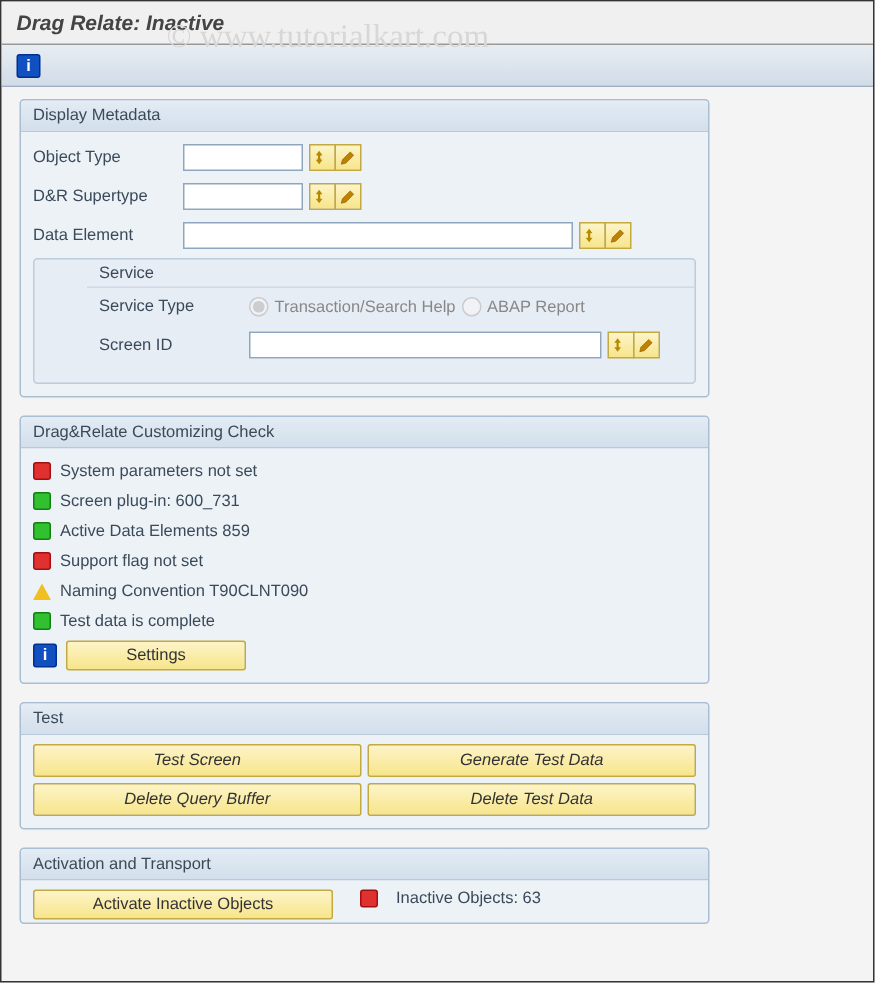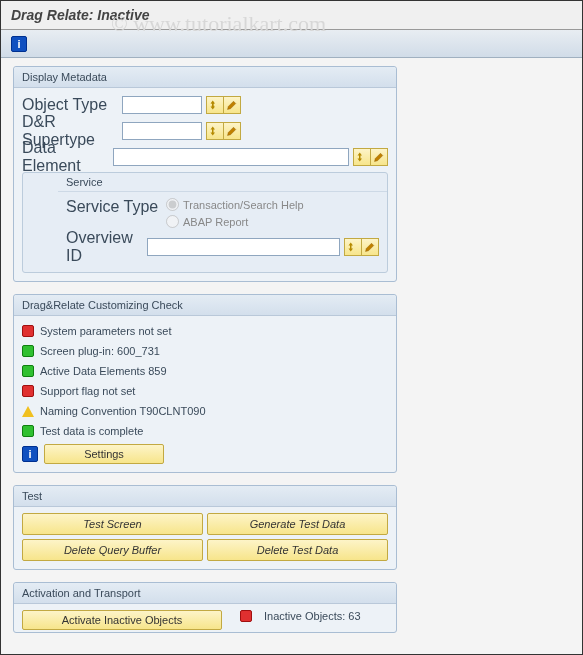--- a/index.html
+++ b/index.html
@@ -46,21 +46,21 @@
       cursor: pointer;
     }
     .content {
       padding: 8px 12px;
     }
     .group {
       border: 1px solid #a9bdd3;
       border-radius: 3px;
       background: #edf2f7;
       margin-bottom: 12px;
-      width: 384px;
+      width: 460px;
     }
     .group-title {
       background: linear-gradient(#e4ecf4, #d3dfec);
       border-bottom: 1px solid #b9c8d9;
       padding: 4px 8px;
       font-size: 11px;
       color: #3a4a5a;
       border-radius: 3px 3px 0 0;
     }
     .group-body {
@@ -68,21 +68,21 @@
     }
     .row {
       display: flex;
       align-items: center;
       margin-bottom: 4px;
       height: 22px;
     }
     .label {
       width: 100px;
       color: #3a4a5a;
-      font-size: 16px;
+      font-size: 11px;
     }
     .text-input {
       height: 18px;
       border: 1px solid #8fa6bf;
       background: #fff;
       font-size: 11px;
       padding: 1px 3px;
     }
     .input-sm { width: 80px; }
     .input-lg { width: 200px; }
@@ -109,21 +109,21 @@
       margin-top: 4px;
       padding-left: 35px;
     }
     .sub-title {
       padding: 3px 8px;
       font-size: 11px;
       color: #3a4a5a;
       border-bottom: 1px solid #cdd9e6;
     }
     .sub-body { padding: 6px 8px 10px 8px; }
-    .radio-col { display: flex; flex-direction: column; gap: 4px; margin-left: 0;}
+    .radio-col { display: flex; flex-direction: row; gap: 4px; margin-left: 0;}
     .radio-lbl { color: #888; font-size: 11px; display:flex; align-items:center; gap:4px;}
     input[type=radio]{ margin:0; }
     .check-list .row { height: 18px; margin-bottom: 2px;}
     .status-icon {
       width: 12px; height: 12px;
       border-radius: 2px;
       margin-right: 6px;
       display: inline-flex;
       align-items:center; justify-content:center;
       font-size:9px; color:#fff;
@@ -232,21 +232,21 @@
                 <input type="radio" checked="" disabled="" style="">
                 <span>Transaction/Search Help</span>
               </label>
               <label class="radio-lbl">
                 <input type="radio" disabled="" style="">
                 <span>ABAP Report</span>
               </label>
             </div>
           </div>
           <div class="row" style="margin-top:8px;">
-            <span class="label">Overview ID</span>
+            <span class="label">Screen ID</span>
             <input class="text-input input-svc" style="width: 235px;" value="">
             <span class="icon-btn-pair">
               <span class="icon-btn">
                 <svg class="svg-glass" viewBox="0 0 16 16">
                     <path d="M2 6l3-4 3 4-2 0 0 4 2 0-3 4-3-4 2 0 0-4z" fill="#b58a00"></path>
                   </svg>
               </span>
               <span class="icon-btn">
                 <svg class="svg-pencil" viewBox="0 0 16 16">
                     <path d="M2 14l1-4 7-7 3 3-7 7z" fill="#c08000" stroke="#805000" stroke-width="0.5"></path>

